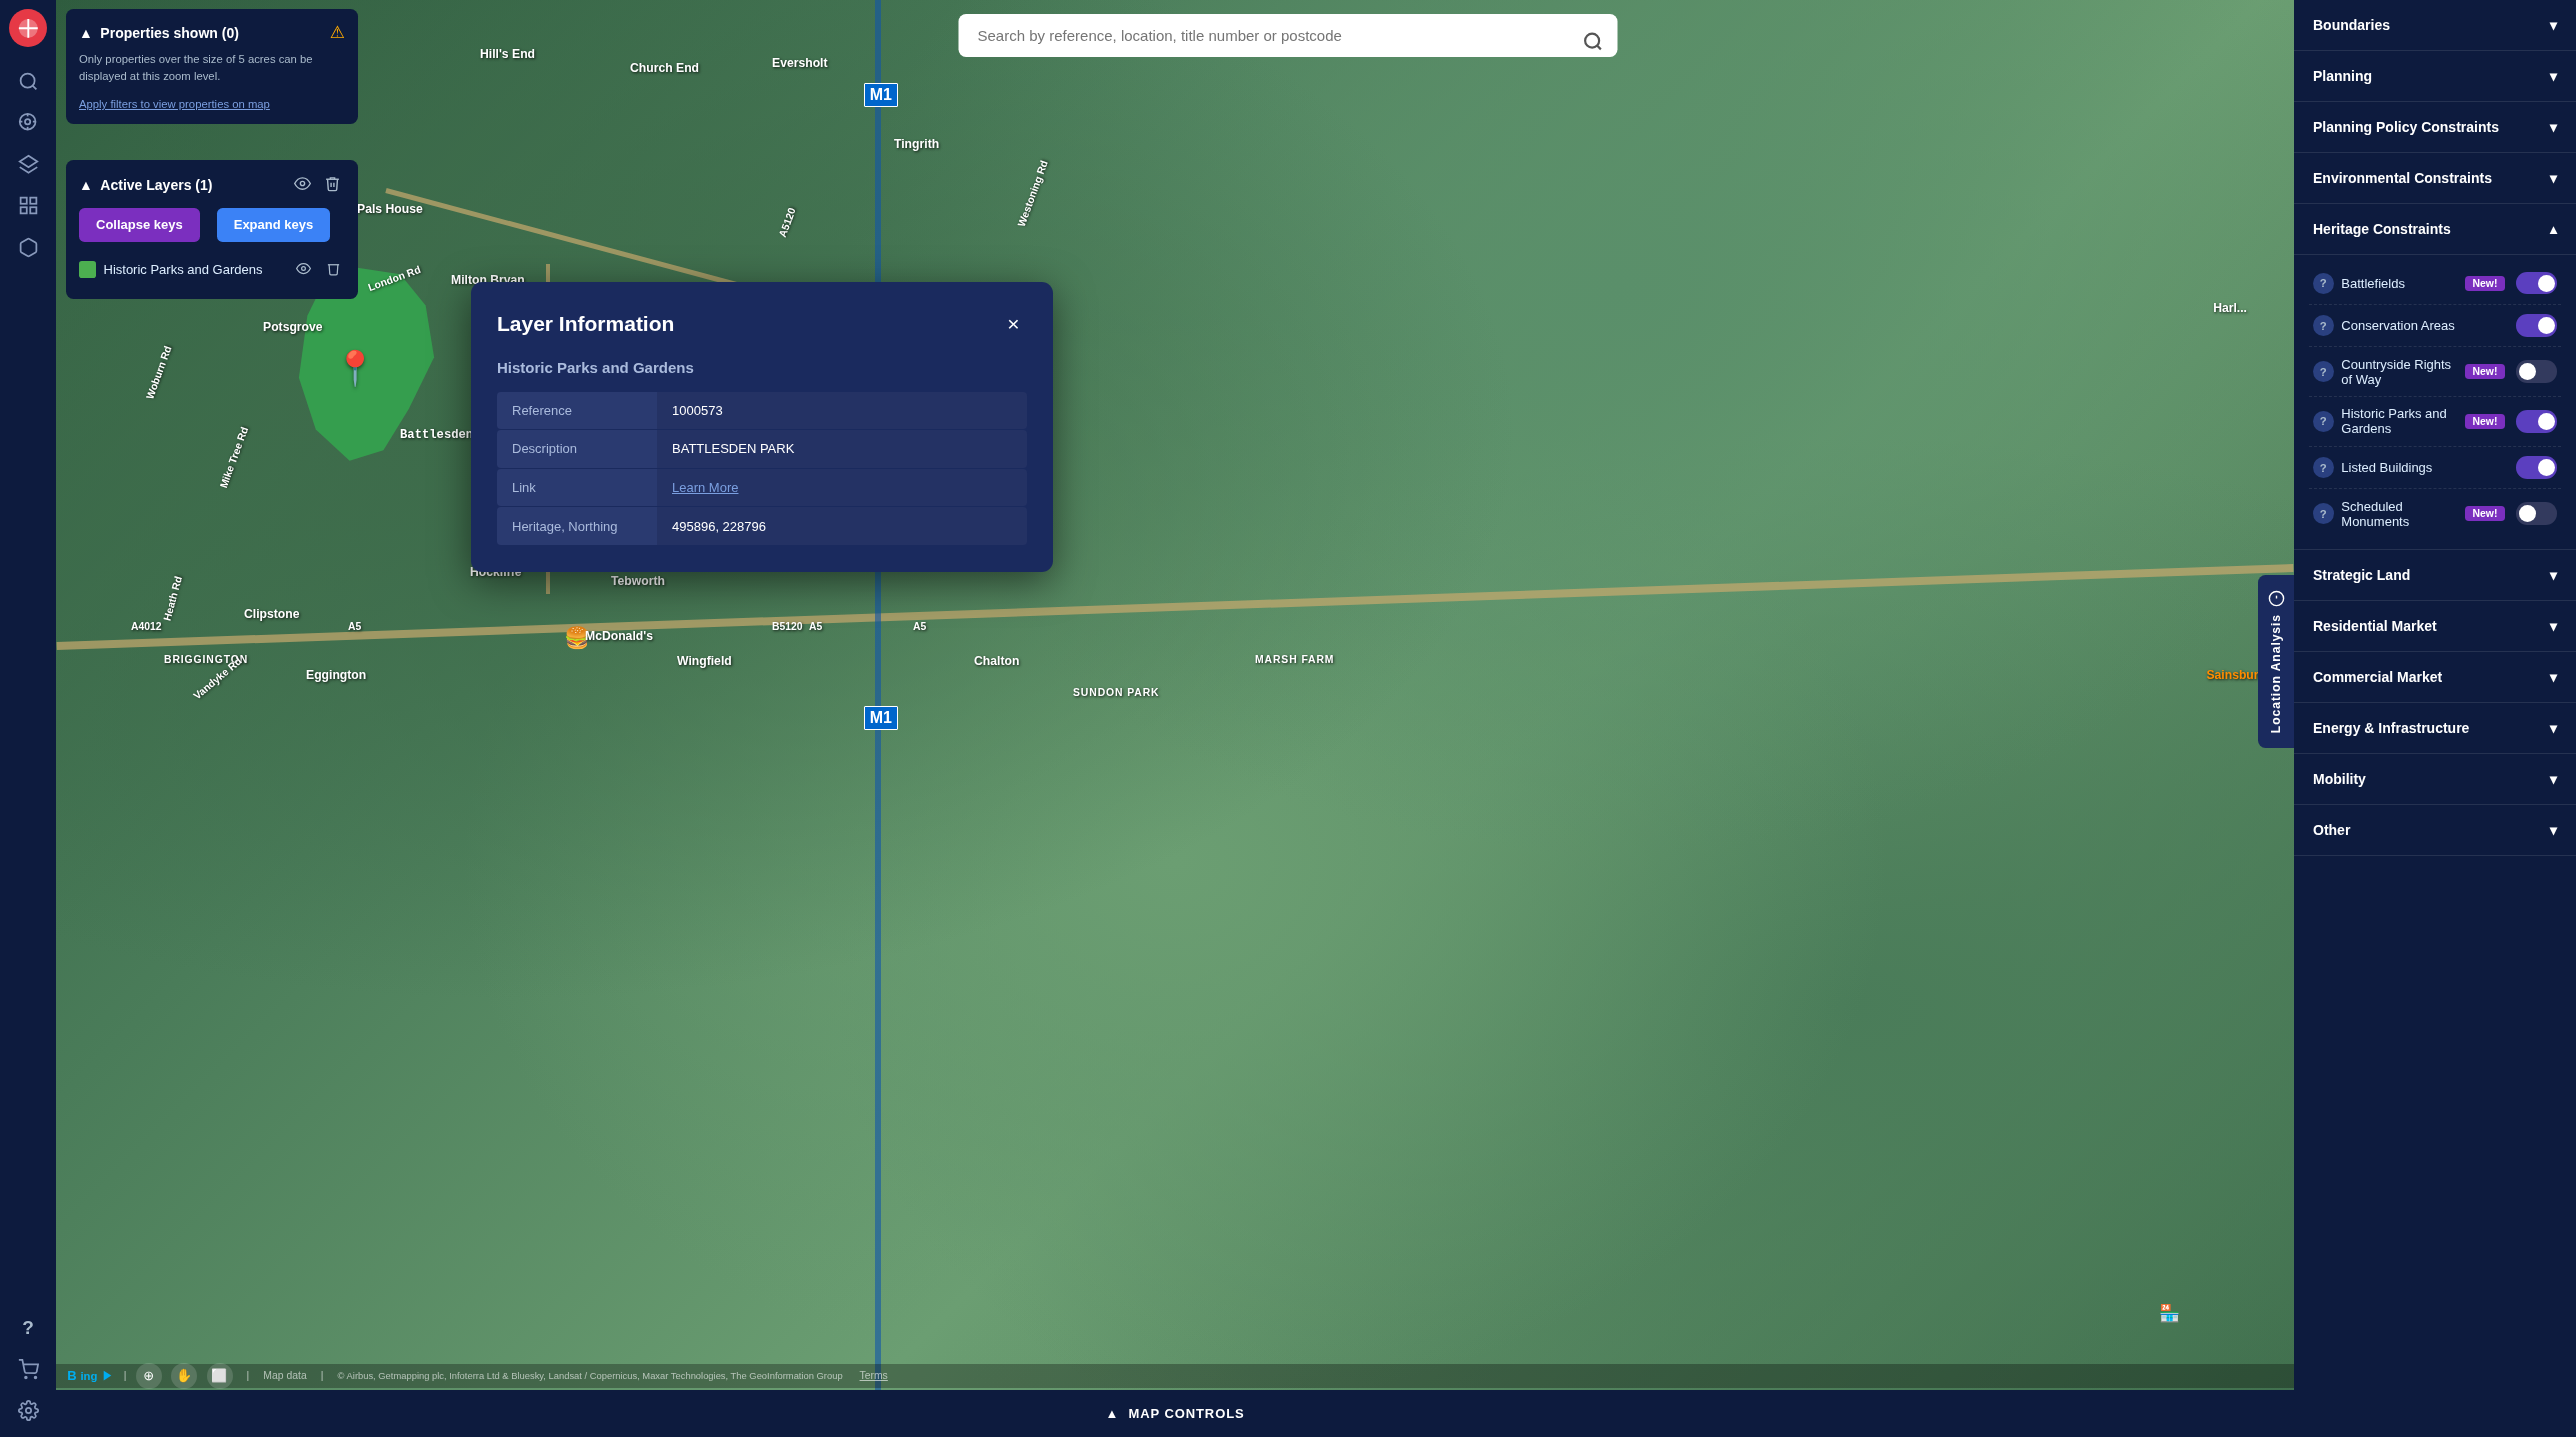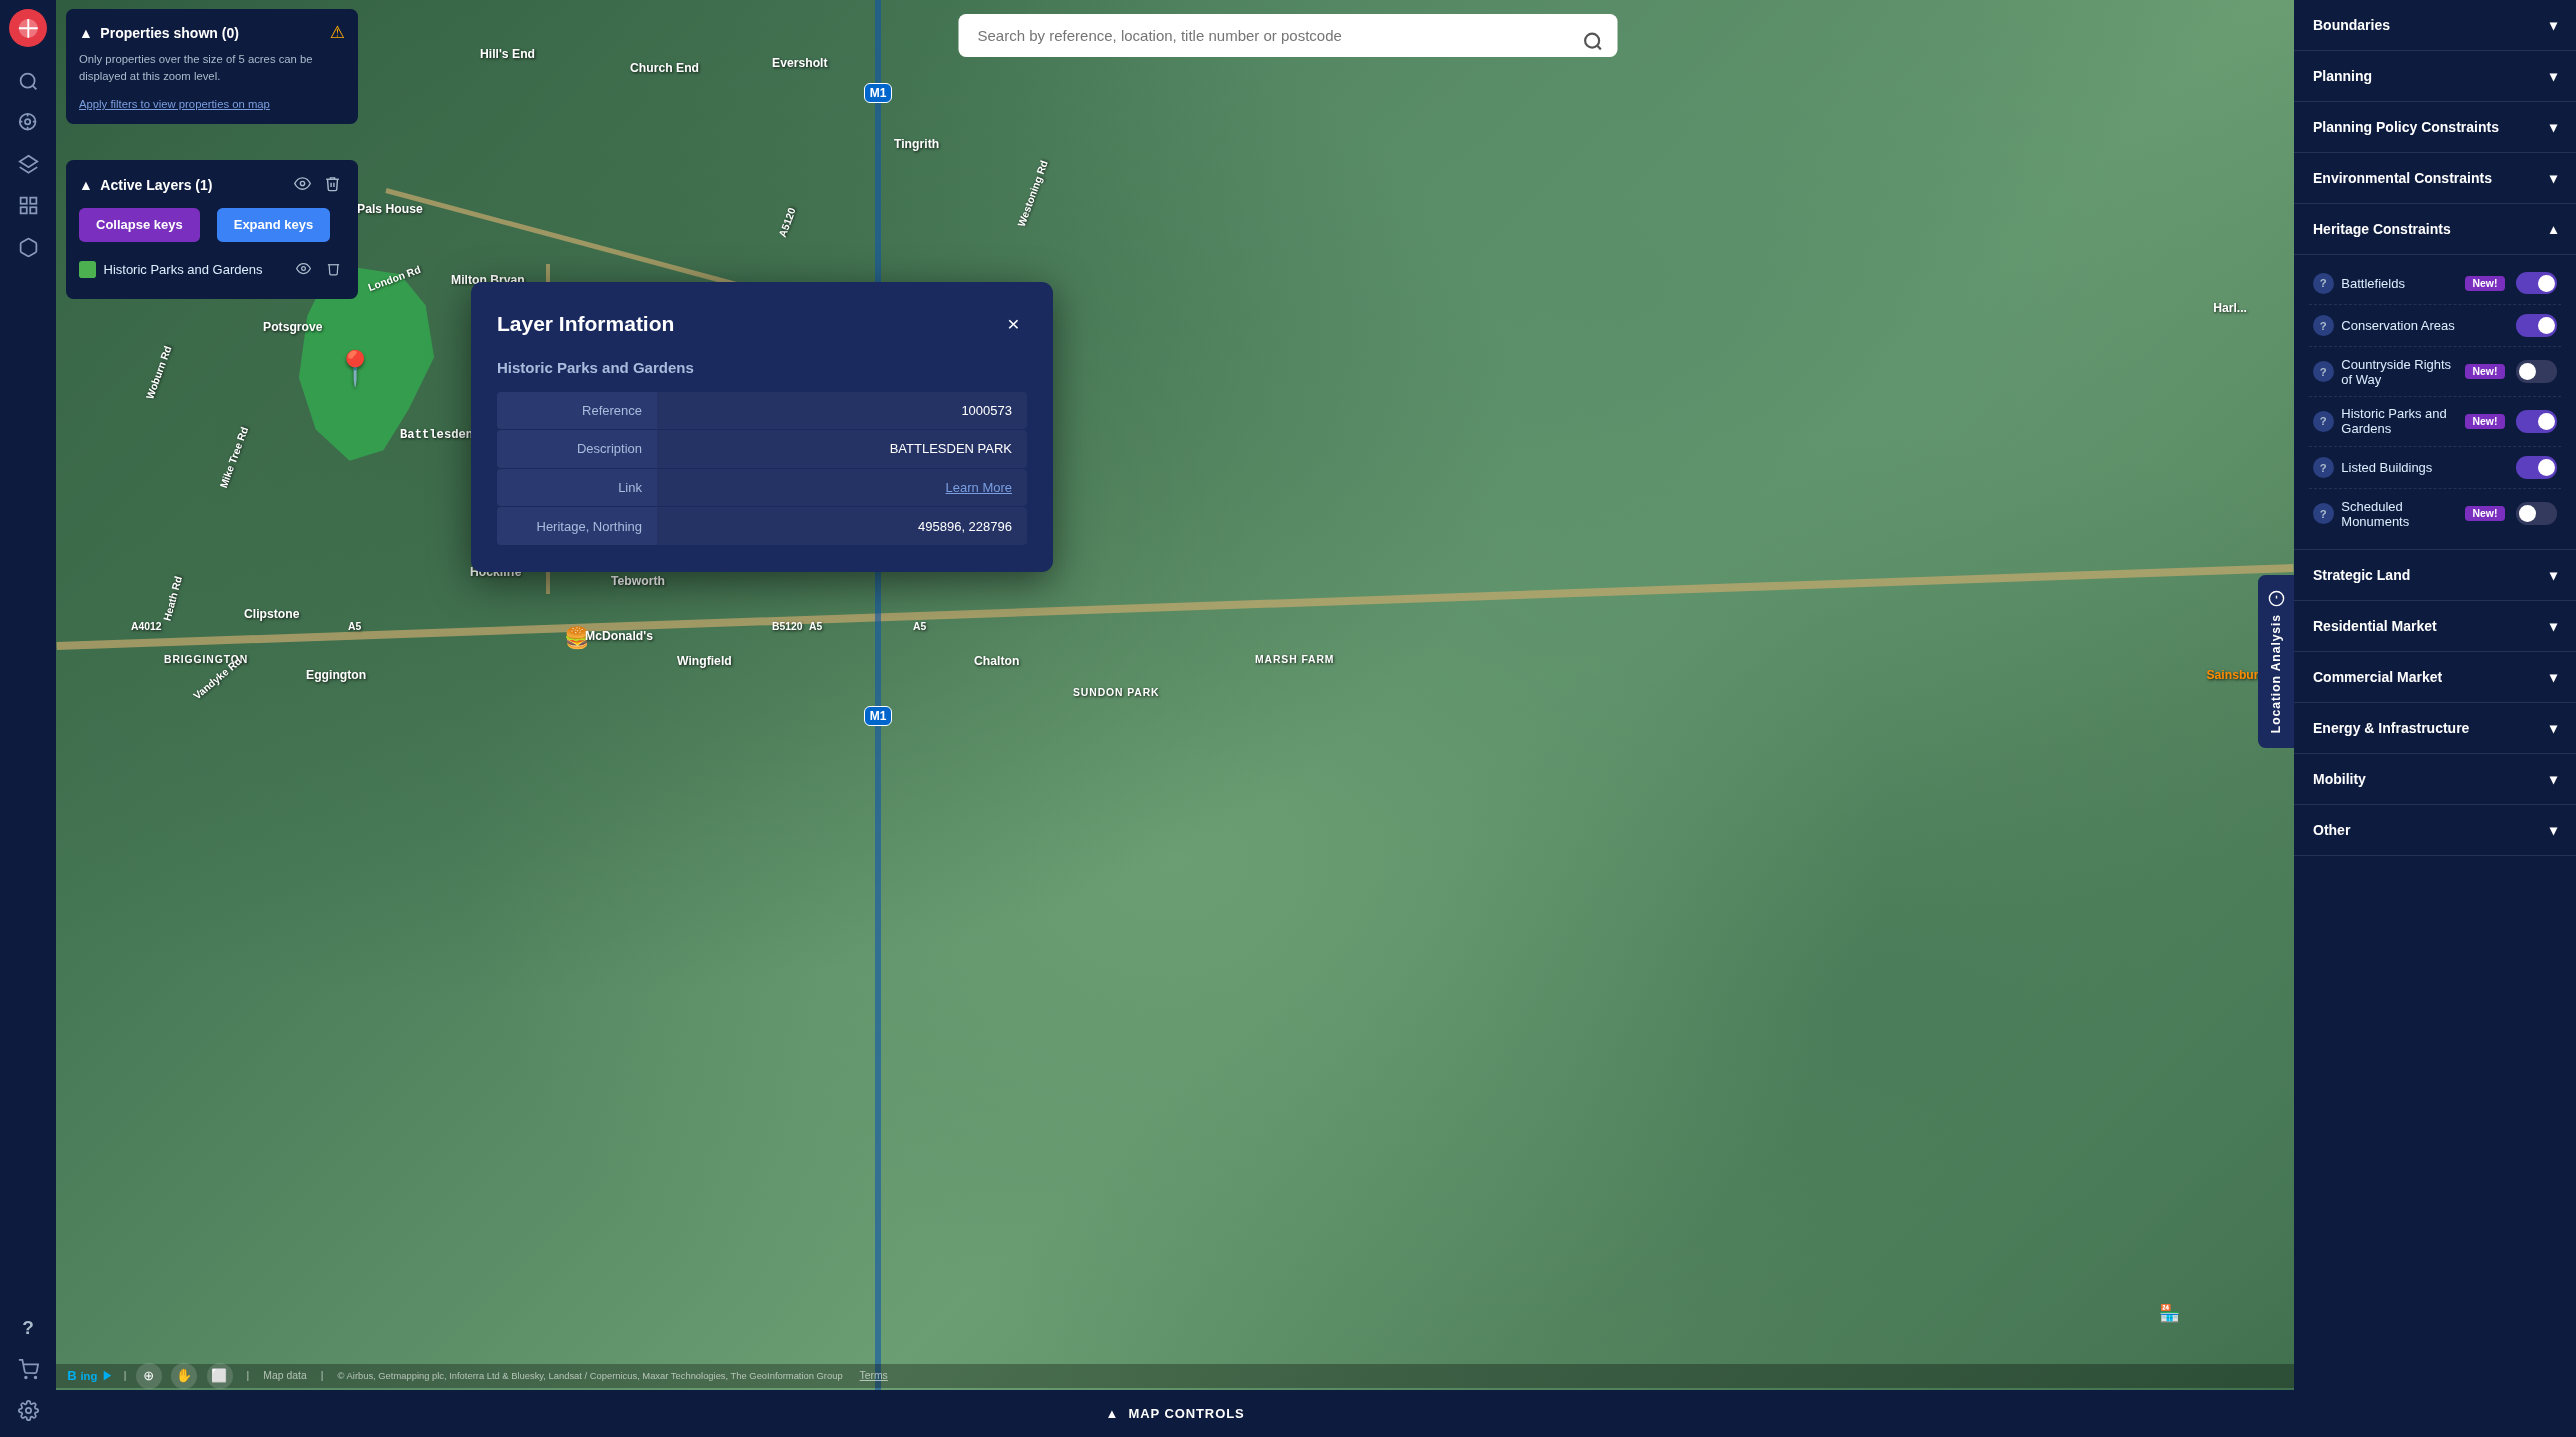--- a/index.html
+++ b/index.html
@@ -65,24 +65,24 @@
       font-weight: 600;
       text-shadow: 0.9px 0.9px 2.8px rgba(0,0,0,0.8);
       white-space: nowrap;
     }
 
     
     .motorway-badge {
       position: absolute;
       background: #0066cc;
       color: white;
-      font-size: 12px;
+      font-size: 16px;
       font-weight: bold;
       padding: 1.9px 4.7px;
-      border-radius: 6px;
+      border-radius: 1px;
       border: 0.9px solid white;
     }
 
     
     #left-sidebar {
       position: absolute;
       left: 0;
       top: 0;
       width: 56px;
       height: 100%;
@@ -450,21 +450,20 @@
       font-size: 15px;
       font-weight: 600;
       color: #aabbdd;
       margin-bottom: 15px;
     }
 
     .modal-table {
       width: 100%;
       border-collapse: separate;
       border-spacing: 0 1.9px;
-      text-align: right;
     }
 
     .modal-table td {
       padding: 11.3px 15px;
       font-size: 13px;
     }
 
     .modal-table tr td:first-child {
       background: #2a3a70;
       color: #aabbdd;

